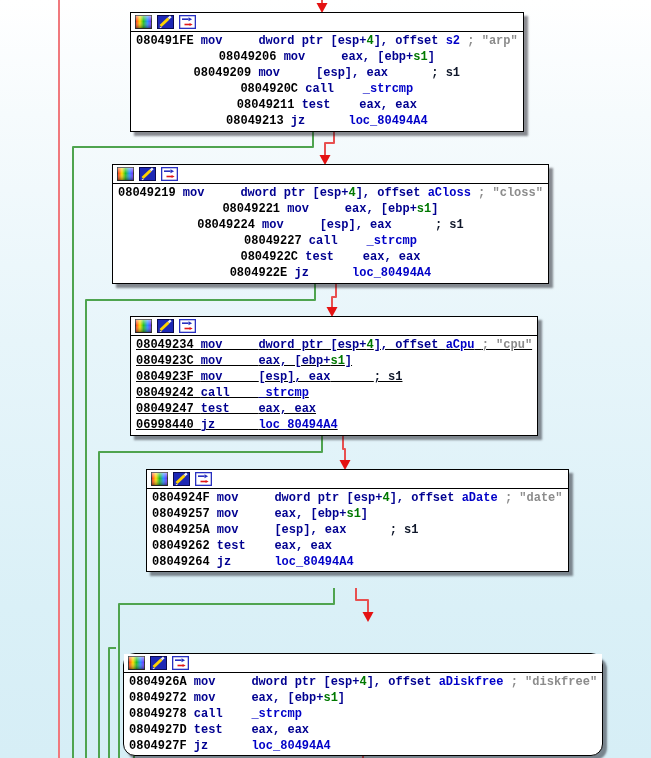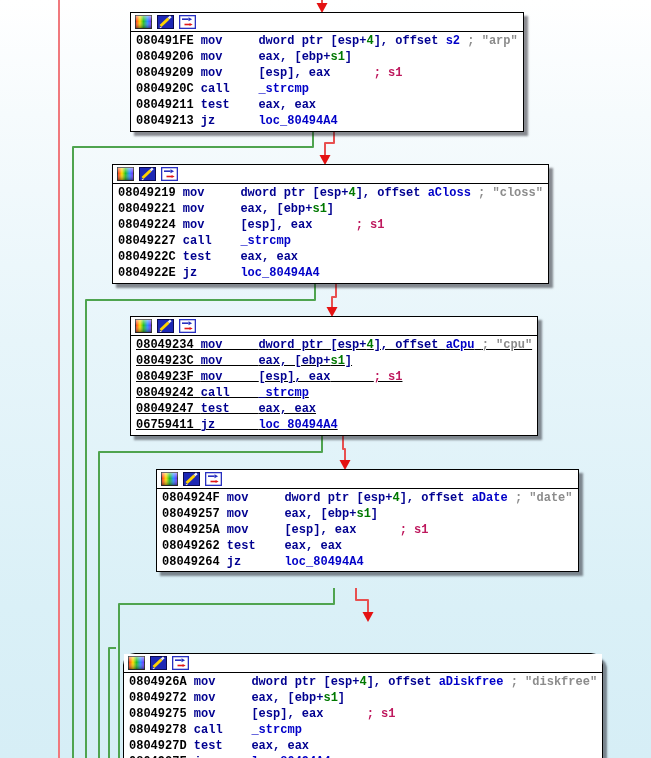--- a/index.html
+++ b/index.html
@@ -25,21 +25,21 @@
     white-space:pre;
     font-family:"Liberation Mono","DejaVu Sans Mono",monospace;
     font-size:12px;font-weight:bold;
     line-height:16.1px;height:16.1px;
   }
   .t-a{color:#000000;}      
   .t-i{color:#000090;}      
   .t-n{color:#0000c8;}      
   .t-g{color:#007800;}      
   .t-c{color:#8c8c8c;}      
-  .t-k{color:#be185d;}      
+  .t-k{color:#0f172a;}      
   .watermark{
     position:absolute;z-index:3;left:470px;top:727px;
     font-family:"Liberation Sans",sans-serif;
     font-size:15px;font-weight:bold;letter-spacing:0.5px;
     color:#55555f;
     text-shadow:1px 1px 0 rgba(255,255,255,0.95),
                 2px 2px 1px rgba(255,255,255,0.65),
                -1px -1px 0 rgba(255,255,255,0.55);
   }
 </style>
@@ -60,21 +60,21 @@
       <polyline points="322,435 322,452 99,452 99,758" fill="none" stroke="#4fa44f" stroke-width="2" stroke-linejoin="round"></polyline>
       <polyline points="343,435 343,449 345,449 345,461" fill="none" stroke="#e85050" stroke-width="2" stroke-linejoin="round"></polyline>
       <polygon points="339.5,460 350.5,460 345,470" fill="#e41212"></polygon>
       <polyline points="334,588 334,604 119,604 119,758" fill="none" stroke="#4fa44f" stroke-width="2" stroke-linejoin="round"></polyline>
       <polyline points="356,588 356,600 368,600 368,613" fill="none" stroke="#e85050" stroke-width="2" stroke-linejoin="round"></polyline>
       <polygon points="362.5,612 373.5,612 368,622" fill="#e41212"></polygon>
       <polyline points="116,648 109,648 109,758" fill="none" stroke="#4fa44f" stroke-width="2" stroke-linejoin="round"></polyline>
       <polyline points="313,741 313,753 134,753 134,758" fill="none" stroke="#4fa44f" stroke-width="2" stroke-linejoin="round"></polyline>
       <polyline points="352,741 352,750 363,750 363,758" fill="none" stroke="#e85050" stroke-width="2" stroke-linejoin="round"></polyline>
     </svg>
-  <div class="block" style="left: 130px; top: 12px;">
+  <div class="block" style="left: 130px; top: 12px; text-align: center;">
       <div class="titlebar">
         <span class="iconwrap">
           <svg viewBox="0 0 17 14">
             <defs>
               <linearGradient id="rg0_0" x1="0" y1="0" x2="1" y2="0">
                 <stop offset="0" stop-color="#ff2424"></stop>
                 <stop offset="0.28" stop-color="#ffe000"></stop>
                 <stop offset="0.5" stop-color="#22c022"></stop>
                 <stop offset="0.74" stop-color="#2792ff"></stop>
                 <stop offset="1" stop-color="#7d22ff"></stop>
@@ -109,21 +109,21 @@
       </div>
       <div class="code">
         <div class="line"><span class="t-a">080491FE </span><span class="t-i">mov     </span><span class="t-i">dword ptr [esp+</span><span class="t-g">4</span><span class="t-i">], offset </span><span class="t-n">s2</span><span class="t-i"> </span><span class="t-c">; "arp"</span></div>
         <div class="line"><span class="t-a">08049206 </span><span class="t-i">mov     </span><span class="t-i">eax, [ebp+</span><span class="t-g">s1</span><span class="t-i">]</span></div>
         <div class="line"><span class="t-a">08049209 </span><span class="t-i">mov     </span><span class="t-i">[esp], eax</span><span class="t-i">      </span><span class="t-k">; s1</span></div>
         <div class="line"><span class="t-a">0804920C </span><span class="t-i">call    </span><span class="t-n">_strcmp</span></div>
         <div class="line"><span class="t-a">08049211 </span><span class="t-i">test    </span><span class="t-i">eax, eax</span></div>
         <div class="line"><span class="t-a">08049213 </span><span class="t-i">jz      </span><span class="t-n">loc_80494A4</span></div>
       </div>
     </div>
-    <div class="block" style="left: 112px; top: 164px;">
+    <div class="block" style="left: 112px; top: 164px; text-align: center;">
       <div class="titlebar">
         <span class="iconwrap">
           <svg viewBox="0 0 17 14">
             <defs>
               <linearGradient id="rg1_0" x1="0" y1="0" x2="1" y2="0">
                 <stop offset="0" stop-color="#ff2424"></stop>
                 <stop offset="0.28" stop-color="#ffe000"></stop>
                 <stop offset="0.5" stop-color="#22c022"></stop>
                 <stop offset="0.74" stop-color="#2792ff"></stop>
                 <stop offset="1" stop-color="#7d22ff"></stop>
@@ -204,24 +204,24 @@
             <path d="M13.6,9.5 l-3,-1.6 v3.2 z" fill="#e01818"></path>
           </svg>
         </span>
       </div>
       <div class="code">
         <div class="line"><span class="t-a">08049234 </span><span class="t-i">mov     </span><span class="t-i">dword ptr [esp+</span><span class="t-g">4</span><span class="t-i">], offset </span><span class="t-n">aCpu</span><span class="t-i"> </span><span class="t-c">; "cpu"</span></div>
         <div class="line"><span class="t-a">0804923C </span><span class="t-i">mov     </span><span class="t-i">eax, [ebp+</span><span class="t-g">s1</span><span class="t-i">]</span></div>
         <div class="line"><span class="t-a">0804923F </span><span class="t-i">mov     </span><span class="t-i">[esp], eax</span><span class="t-i">      </span><span class="t-k">; s1</span></div>
         <div class="line"><span class="t-a">08049242 </span><span class="t-i">call    </span><span class="t-n">_strcmp</span></div>
         <div class="line"><span class="t-a">08049247 </span><span class="t-i">test    </span><span class="t-i">eax, eax</span></div>
-        <div class="line"><span class="t-a">06759411 </span><span class="t-i">jz      </span><span class="t-n">loc_80494A4</span></div>
-      </div>
-    </div>
-    <div class="block" style="left: 156px; top: 469px;">
+        <div class="line"><span class="t-a">06998440 </span><span class="t-i">jz      </span><span class="t-n">loc_80494A4</span></div>
+      </div>
+    </div>
+    <div class="block" style="left: 146px; top: 469px;">
       <div class="titlebar">
         <span class="iconwrap">
           <svg viewBox="0 0 17 14">
             <defs>
               <linearGradient id="rg3_0" x1="0" y1="0" x2="1" y2="0">
                 <stop offset="0" stop-color="#ff2424"></stop>
                 <stop offset="0.28" stop-color="#ffe000"></stop>
                 <stop offset="0.5" stop-color="#22c022"></stop>
                 <stop offset="0.74" stop-color="#2792ff"></stop>
                 <stop offset="1" stop-color="#7d22ff"></stop>
@@ -298,19 +298,18 @@
             <path d="M3,4.2 h6.5" stroke="#2830c0" stroke-width="1.6"></path>
             <path d="M9.5,2.2 l3.6,2 -3.6,2 z" fill="#2830c0"></path>
             <path d="M5.5,9.5 h5.5" stroke="#e01818" stroke-width="1.6"></path>
             <path d="M13.6,9.5 l-3,-1.6 v3.2 z" fill="#e01818"></path>
           </svg>
         </span>
       </div>
       <div class="code">
         <div class="line"><span class="t-a">0804926A </span><span class="t-i">mov     </span><span class="t-i">dword ptr [esp+</span><span class="t-g">4</span><span class="t-i">], offset </span><span class="t-n">aDiskfree</span><span class="t-i"> </span><span class="t-c">; "diskfree"</span></div>
         <div class="line"><span class="t-a">08049272 </span><span class="t-i">mov     </span><span class="t-i">eax, [ebp+</span><span class="t-g">s1</span><span class="t-i">]</span></div>
-        <div class="line"><span class="t-a">08049275 </span><span class="t-i">mov     </span><span class="t-i">[esp], eax</span><span class="t-i">      </span><span class="t-k">; s1</span></div>
         <div class="line"><span class="t-a">08049278 </span><span class="t-i">call    </span><span class="t-n">_strcmp</span></div>
         <div class="line"><span class="t-a">0804927D </span><span class="t-i">test    </span><span class="t-i">eax, eax</span></div>
         <div class="line"><span class="t-a">0804927F </span><span class="t-i">jz      </span><span class="t-n">loc_80494A4</span></div>
       </div>
     </div>
 </div>
 
 </body></html>

